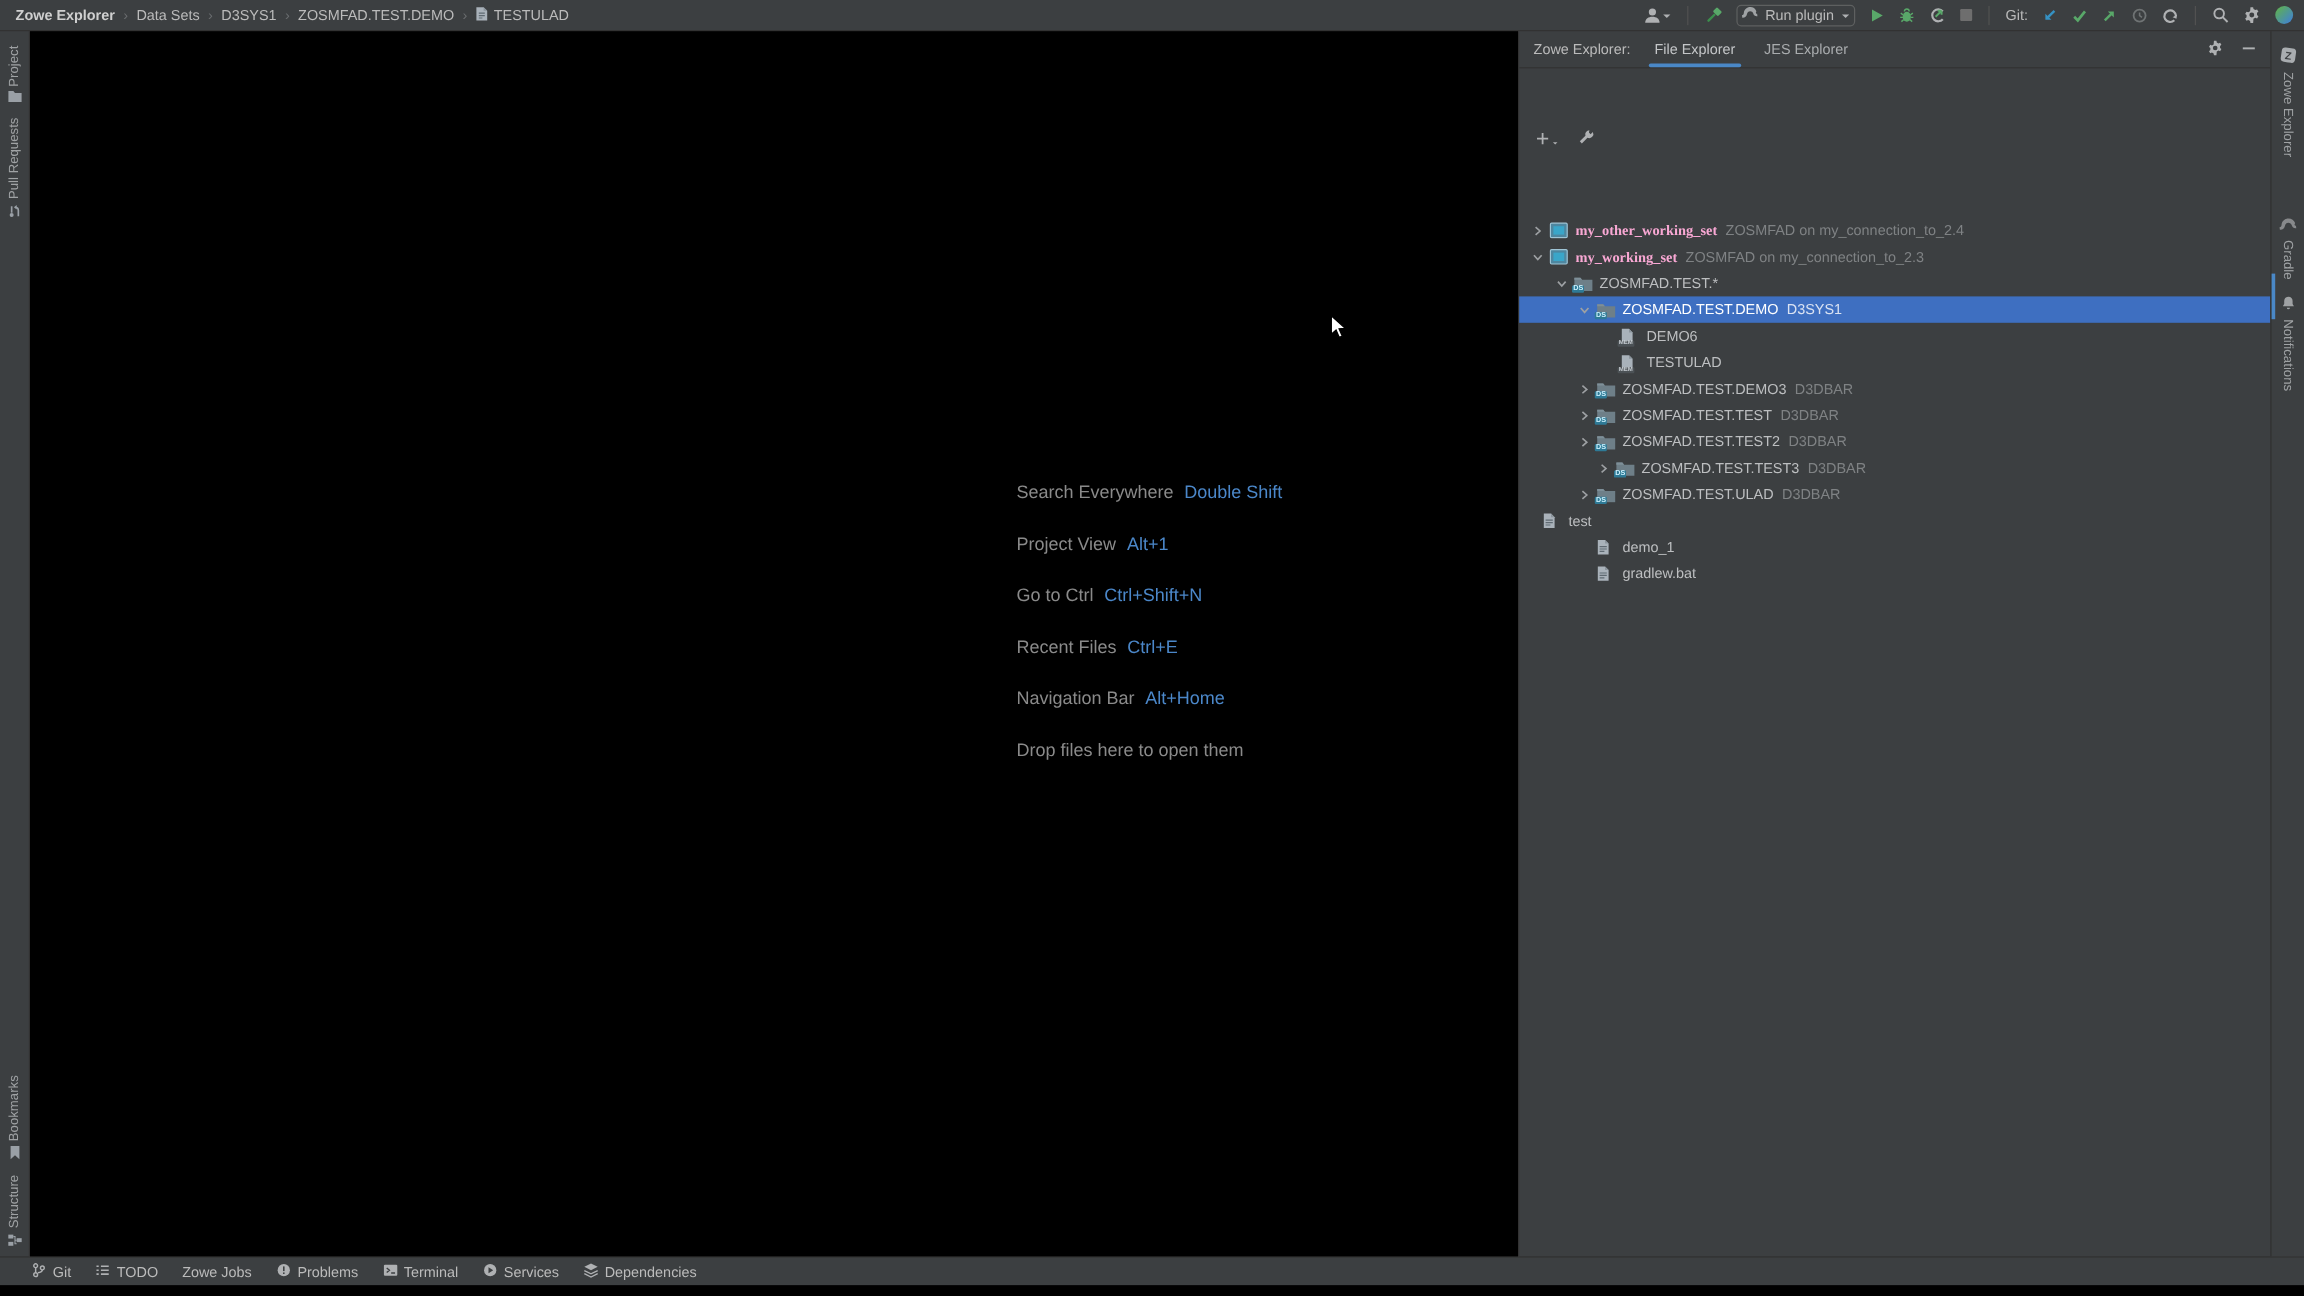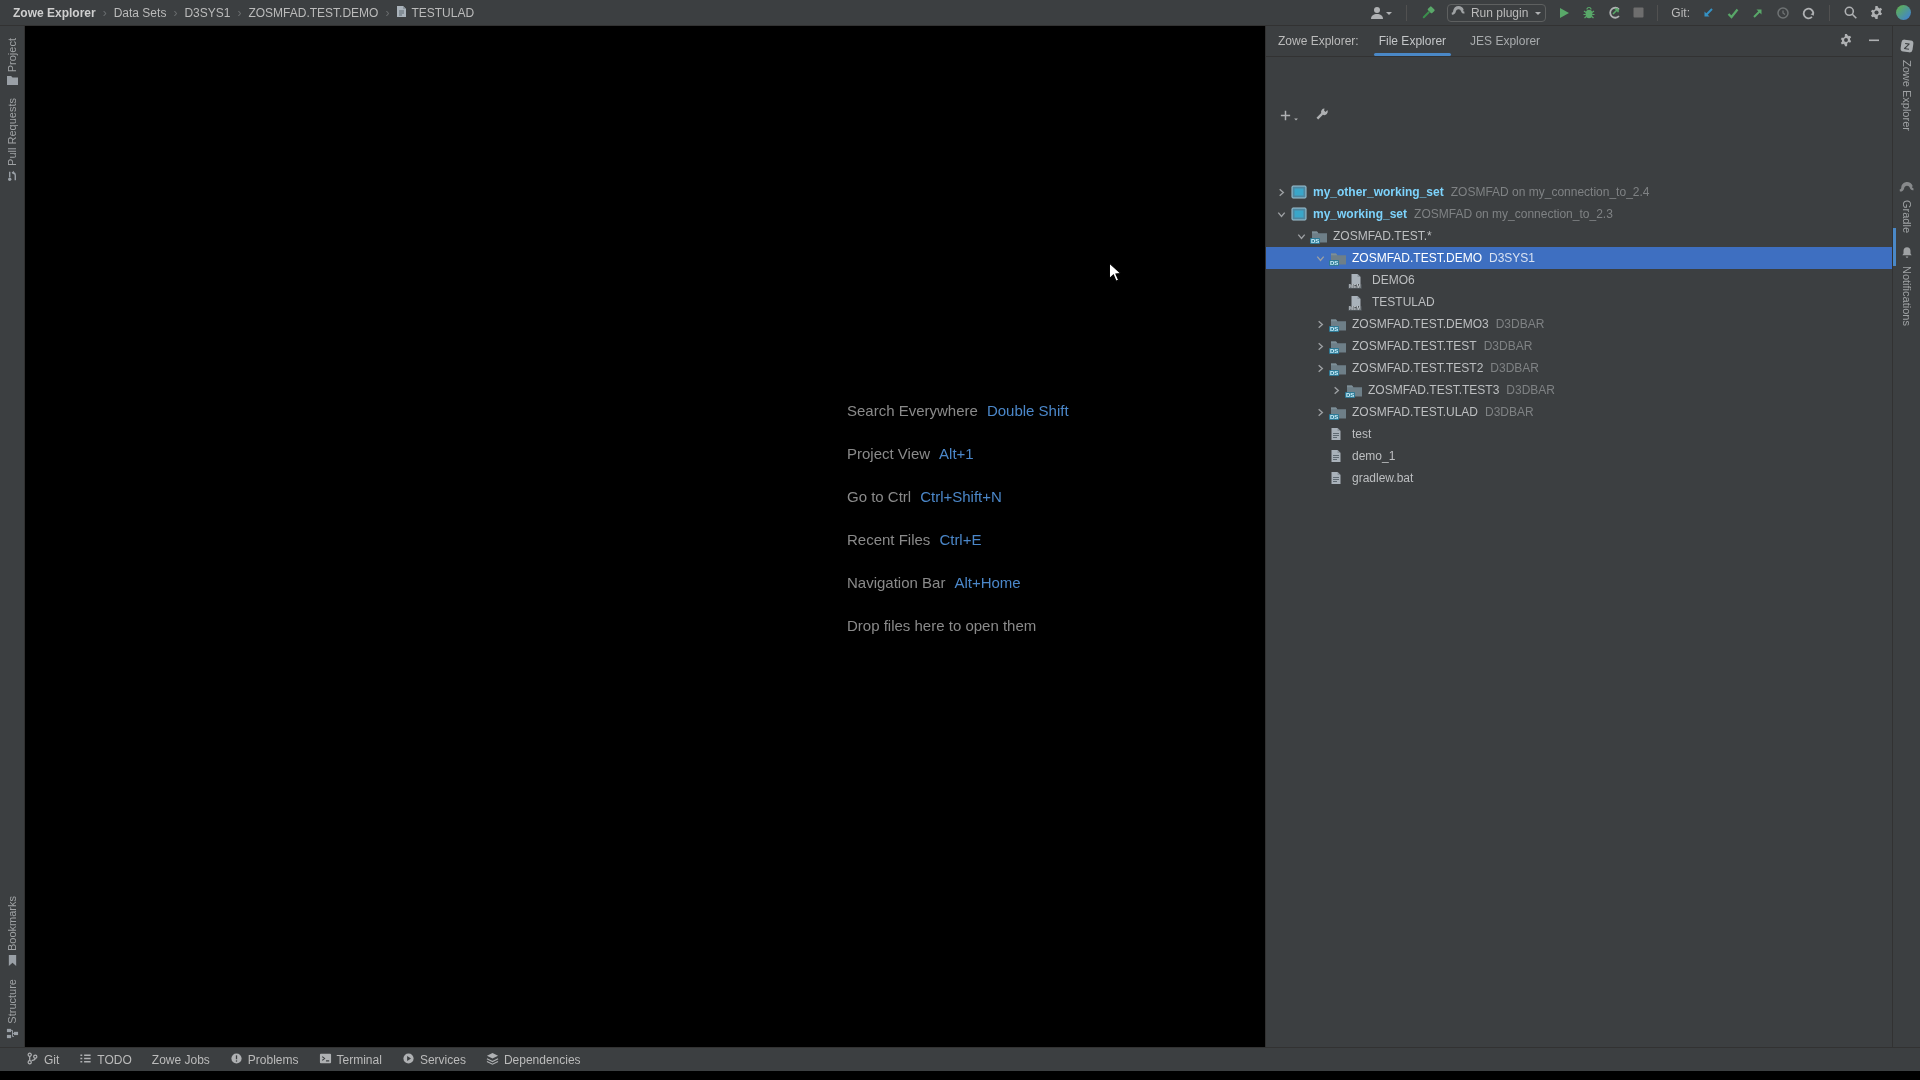--- a/index.html
+++ b/index.html
@@ -62,21 +62,21 @@
     background:#4A88C7; border-radius:2px;
   }
   .header-actions { margin-left:auto; display:flex; align-items:center; gap:15px; }
   .panel-toolbar { height:29px; flex:0 0 auto; display:flex; align-items:center; gap:16px; padding:0 13px; }
   .tree { margin-top:7px; }
   .tree-row { height:22px; display:flex; align-items:center; white-space:nowrap; }
   .tree-row.selected { background:#3E6FC1; }
   .tree-chevron { width:19px; flex:0 0 19px; display:flex; align-items:center; justify-content:center; }
   .tree-icon { width:18px; flex:0 0 18px; display:flex; align-items:center; position:relative; margin-right:4px; }
   .tree-label { color:#BDBFC1; }
-  .tree-row.ws .tree-label { font-weight:bold; color:#7dd3fc; }
+  .tree-row.ws .tree-label { font-weight:bold; color:#f9a8d4;font-family:Liberation Serif, serif; }
   .tree-row.selected .tree-label { color:#FFFFFF; }
   .tree-suffix { color:#7F8284; margin-left:7px; }
   .tree-row.selected .tree-suffix { color:#D9E2F2; }
   .badge { position:absolute; font-weight:bold; line-height:1; border-radius:1px; }
   .badge.ds  { bottom:-1px; left:-1px; font-size:6px; padding:0 1px; background:#2E7A96; color:#CFF3FF; }
   .badge.mem { bottom:-2px; left:-2px; font-size:5px; padding:0 1px; background:#4C5256; color:#C9CFD4; }
   
   .right-bar {
     width:28px; flex:0 0 28px; background:#3C3F41; border-left:1px solid #323232;
     position:relative; display:flex; flex-direction:column; align-items:center; padding-top:12px;
@@ -479,21 +479,21 @@
             <span class="tree-icon">
               <svg width="17" height="13" viewBox="0 0 17 13">
                 <path d="M1 1.5h5l1.4 1.7H16V12.5H1z" fill="#6E7F88"></path>
                 <path d="M1 1.5h5l1.4 1.7H1z" fill="#7E8F98"></path>
               </svg>
               <span class="badge ds">DS</span>
             </span>
             <span class="tree-label">ZOSMFAD.TEST.ULAD</span>
             <span class="tree-suffix">D3DBAR</span>
           </div>
-          <div class="tree-row" style="padding-left: 45px;">
+          <div class="tree-row" style="">
             <span class="tree-chevron"></span>
             <span class="tree-icon">
               <svg width="12" height="14" viewBox="0 0 12 14">
                 <path d="M1.5 1h6l3 3v9h-9z" fill="#A9B2BA"></path>
                 <path d="M7.5 1v3h3" fill="#8C959D"></path>
                 <path d="M3 6.5h6M3 8.5h6M3 10.5h4" stroke="#5F6A72" stroke-width="1" fill="none"></path>
               </svg>
             </span>
             <span class="tree-label">test</span>
           </div>

